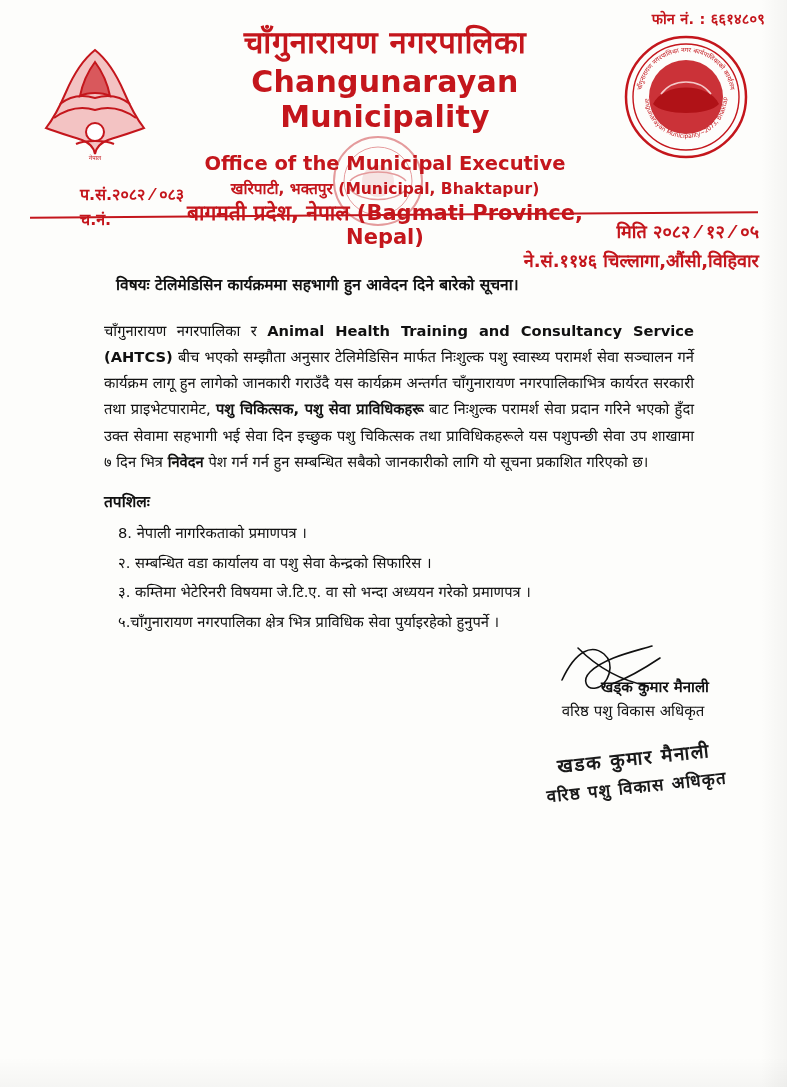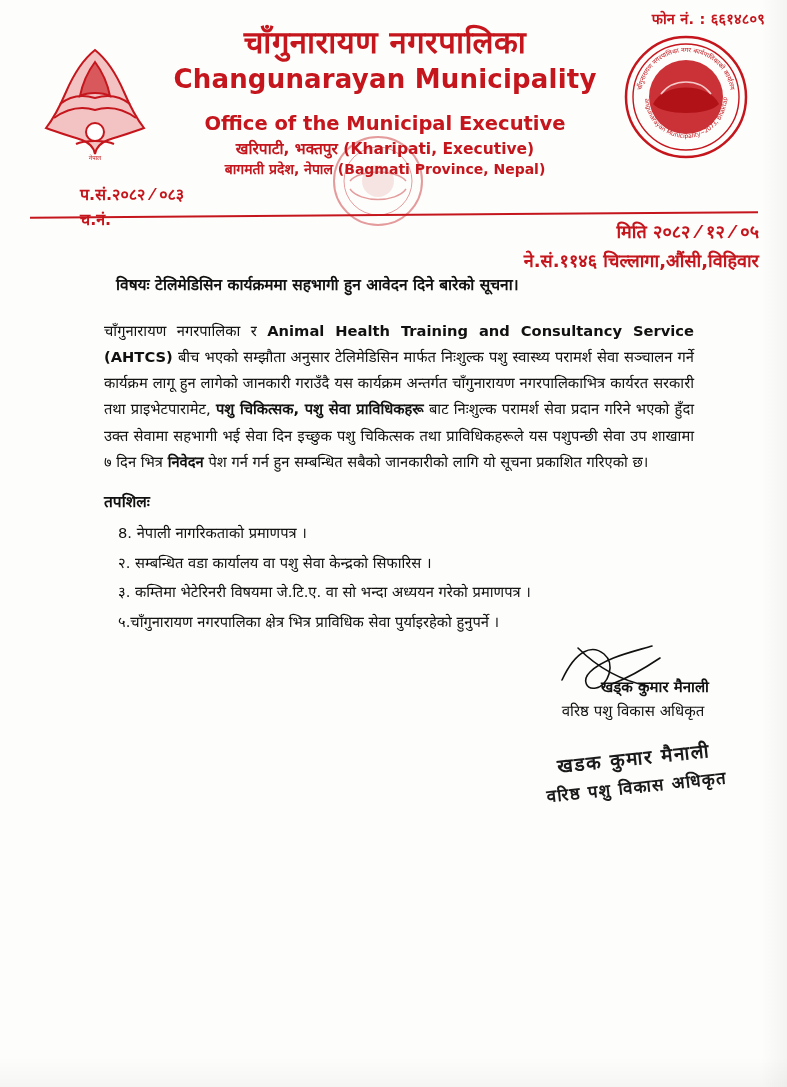--- a/index.html
+++ b/index.html
@@ -62,42 +62,42 @@
     text-align: center;
     color: #c4161c;
     line-height: 1.18;
   }
   .h-nep-main {
     font-size: 31px;
     font-weight: 700;
     letter-spacing: 0.5px;
   }
   .h-eng-main {
-    font-size: 26px;
+    font-size: 30px;
     font-weight: 700;
     margin-top: 3px;
     letter-spacing: 0.2px;
   }
   .h-nep-sub {
     font-size: 20px;
     font-weight: 600;
     margin-top: 4px;
   }
   .h-eng-sub {
     font-size: 19.5px;
     font-weight: 700;
     margin-top: 18px;
   }
   .h-addr1 {
     font-size: 15.5px;
     font-weight: 700;
     margin-top: 5px;
   }
   .h-addr2 {
-    font-size: 14px;
+    font-size: 21px;
     font-weight: 700;
     margin-top: 2px;
   }
 
   
   .watermark {
     position: absolute;
     left: 330px;
     top: 133px;
     width: 96px;
@@ -267,21 +267,21 @@
         <path d="M40 100 C48 96, 70 96, 78 100"></path>
       </g>
       <text x="59" y="116" font-size="6" fill="#c4161c" text-anchor="middle" font-family="DejaVu Sans, sans-serif">नेपाल</text>
     </svg>
   </div>
 
   <div class="heading">
     <div class="h-nep-main">चाँगुनारायण नगरपालिका</div>
     <div class="h-eng-main">Changunarayan Municipality</div>
     <div class="h-eng-sub">Office of the Municipal Executive</div>
-    <div class="h-addr1">खरिपाटी, भक्तपुर (Kharipati, Executive)</div>
+    <div class="h-addr1">खरिपाटी, भक्तपुर (Municipal, Bhaktapur)</div>
     <div class="h-addr2">बागमती प्रदेश, नेपाल (Bagmati Province, Nepal)</div>
   </div>
 
   <div class="watermark">
     <svg viewBox="0 0 96 96" width="96" height="96" aria-hidden="true">
       <circle cx="48" cy="48" r="44" fill="none" stroke="#c4161c" stroke-width="2"></circle>
       <circle cx="48" cy="48" r="34" fill="none" stroke="#c4161c" stroke-width="1"></circle>
       <circle cx="48" cy="48" r="16" fill="#c4161c" opacity="0.25"></circle>
       <path d="M20 48 C30 36, 66 36, 76 48" fill="none" stroke="#c4161c" stroke-width="1.4"></path>
       <path d="M20 56 C30 70, 66 70, 76 56" fill="none" stroke="#c4161c" stroke-width="1.4"></path>

